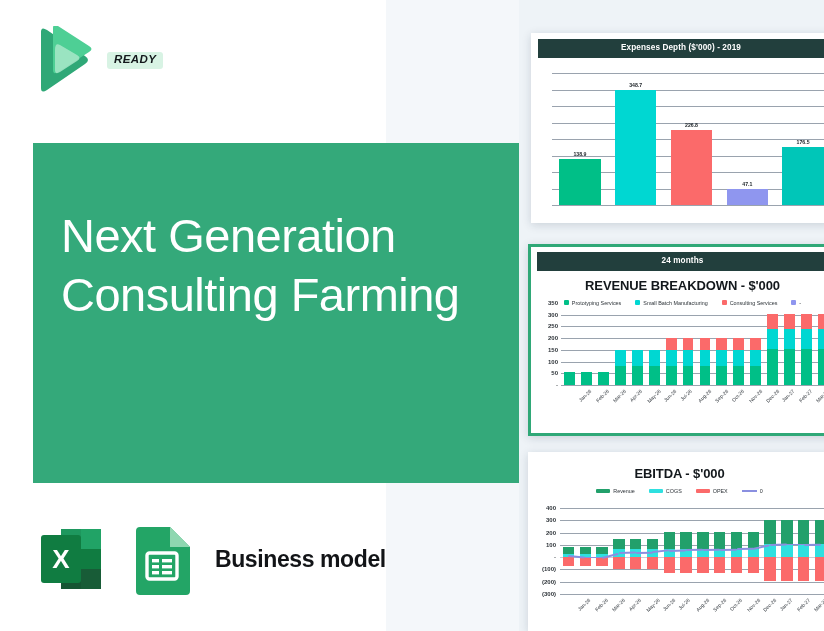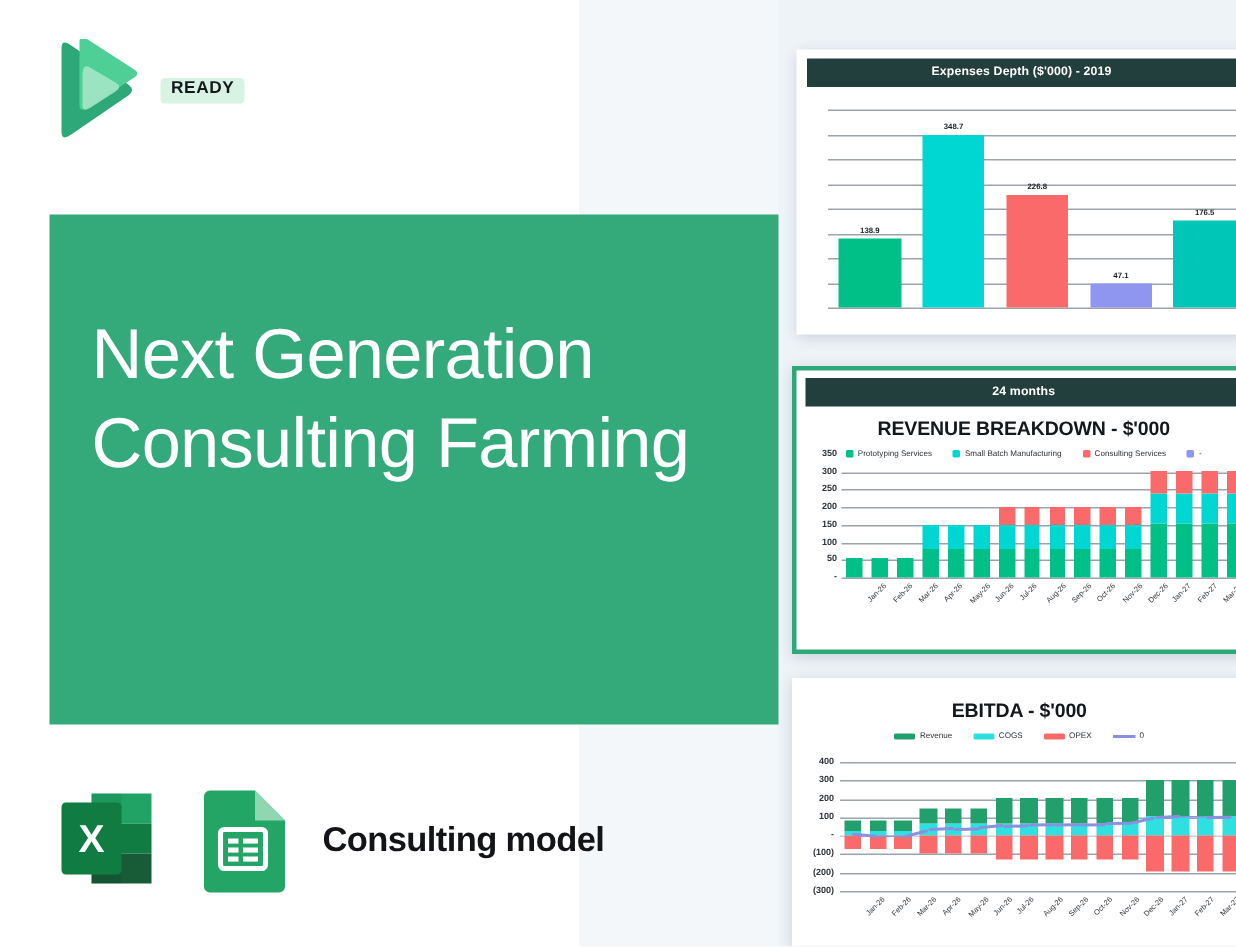--- a/index.html
+++ b/index.html
@@ -11,21 +11,21 @@
   
   .page-bg{position:absolute;inset:0;background:#ffffff;}
   .right-wash{position:absolute;left:386px;top:0;width:438px;height:631px;
     background:#f4f7fa;}
   .right-wash2{position:absolute;left:519px;top:0;width:305px;height:631px;
     background:#eef3f7;}
 
   
   .brand{position:absolute;left:31px;top:26px;display:flex;align-items:center;gap:13px;}
   .logo-mark{position:relative;width:63px;height:68px;flex:0 0 auto;}
-  .brand-text{display:flex;flex-direction:column;gap:2px;}
+  .brand-text{display:flex;flex-direction:column;gap:2px;font-style:italic;}
   .ready-badge{
     display:inline-block;align-self:flex-start;
     background:#d8f3e4;color:#14181c;
     font-size:11.5px;font-weight:700;letter-spacing:.4px;
     padding:2.5px 7px 3px 7px;border-radius:3px;line-height:1;
   }
   .brand-name{
     font-size:25px;font-weight:800;color:#121417;letter-spacing:-.6px;
     line-height:1.05;white-space:nowrap;
   }
@@ -117,21 +117,21 @@
       <path d="M42 6 l20 20 h-20 z" fill="#8ed7b0"></path>
       <rect x="19" y="32" width="30" height="26" rx="2.5" fill="none" stroke="#ffffff" stroke-width="3.4"></rect>
       <rect x="24" y="38" width="7" height="3.4" fill="#ffffff"></rect>
       <rect x="34" y="38" width="10" height="3.4" fill="#ffffff"></rect>
       <rect x="24" y="44" width="7" height="3.4" fill="#ffffff"></rect>
       <rect x="34" y="44" width="10" height="3.4" fill="#ffffff"></rect>
       <rect x="24" y="50" width="7" height="3.4" fill="#ffffff"></rect>
       <rect x="34" y="50" width="10" height="3.4" fill="#ffffff"></rect>
     </svg>
   </div>
-  <span class="doc-label">Consulting model</span>
+  <span class="doc-label">Business model</span>
 </div>
 
 <div class="card card-1">
   <div style="padding:6px 7px 0 7px;">
     <div class="chart-head">Expenses Depth ($'000) - 2019</div>
   </div>
   <div class="plot" id="plot1" style="position:absolute;left:9px;top:40px;right:0px;height:140px;">
       <div class="gridline" style="left: 12px; width: 279px; top: 115.5px;"></div>
       <div class="gridline" style="left: 12px; width: 279px; top: 99px;"></div>
       <div class="gridline" style="left: 12px; width: 279px; top: 82.5px;"></div>

